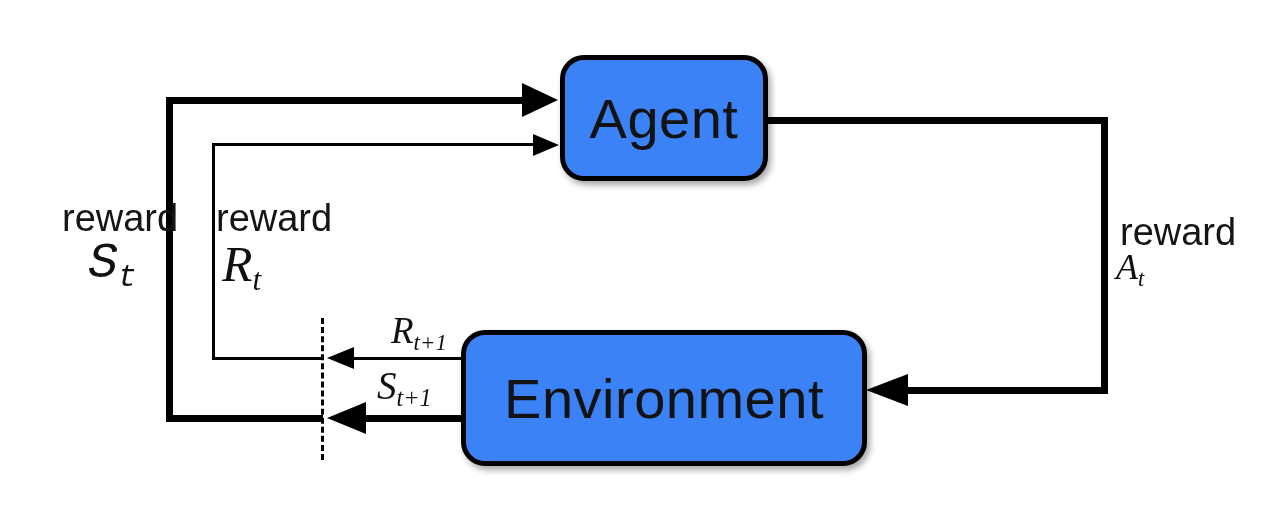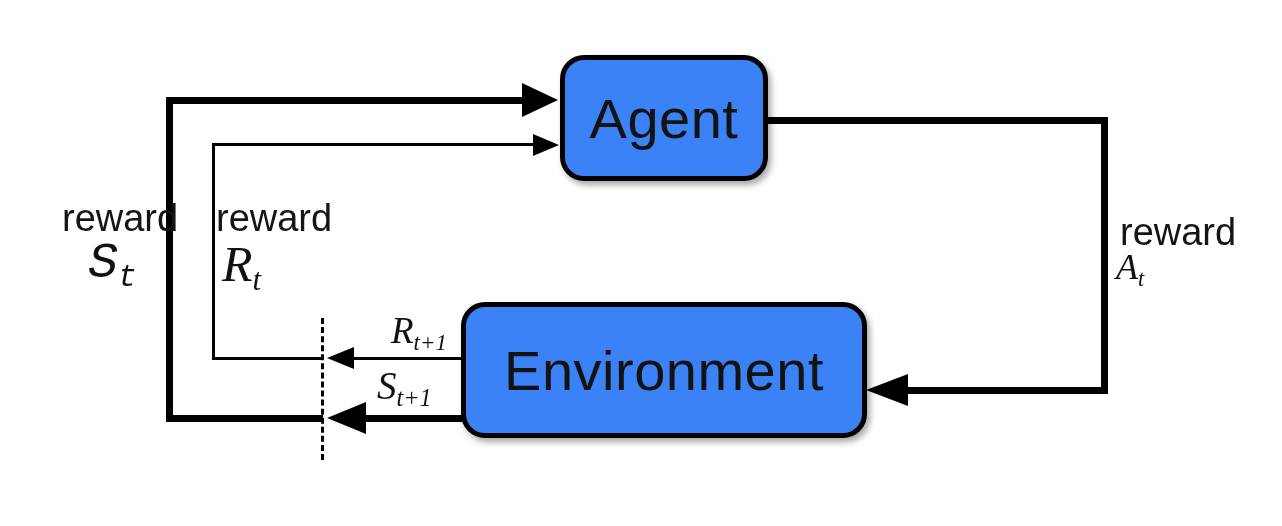--- a/index.html
+++ b/index.html
@@ -24,21 +24,21 @@
     border-radius: 24px;
     box-shadow: 3px 4px 6px rgba(0,0,0,0.35);
     display: flex;
     align-items: center;
     justify-content: center;
     color: #131313;
     font-size: 56px;
     letter-spacing: 0.5px;
   }
   .agent-box { left: 560px; top: 55px;  width: 198px; height: 116px; }
-  .env-box   { left: 461px; top: 302px; width: 396px; height: 126px; justify-content: center; }
+  .env-box   { left: 461px; top: 330px; width: 396px; height: 126px; justify-content: center; }
 
   
   .line { position: absolute; background: #000000; }
 
   
   .state-v       { left: 166px; top: 97px;  width: 7px;   height: 325px; }
   .state-top-h   { left: 166px; top: 97px;  width: 356px; height: 7px; }
   .stp1-left-h   { left: 166px; top: 415px; width: 157px; height: 7px; }
   .stp1-right-h  { left: 366px; top: 415px; width: 97px;  height: 7px; }
 

